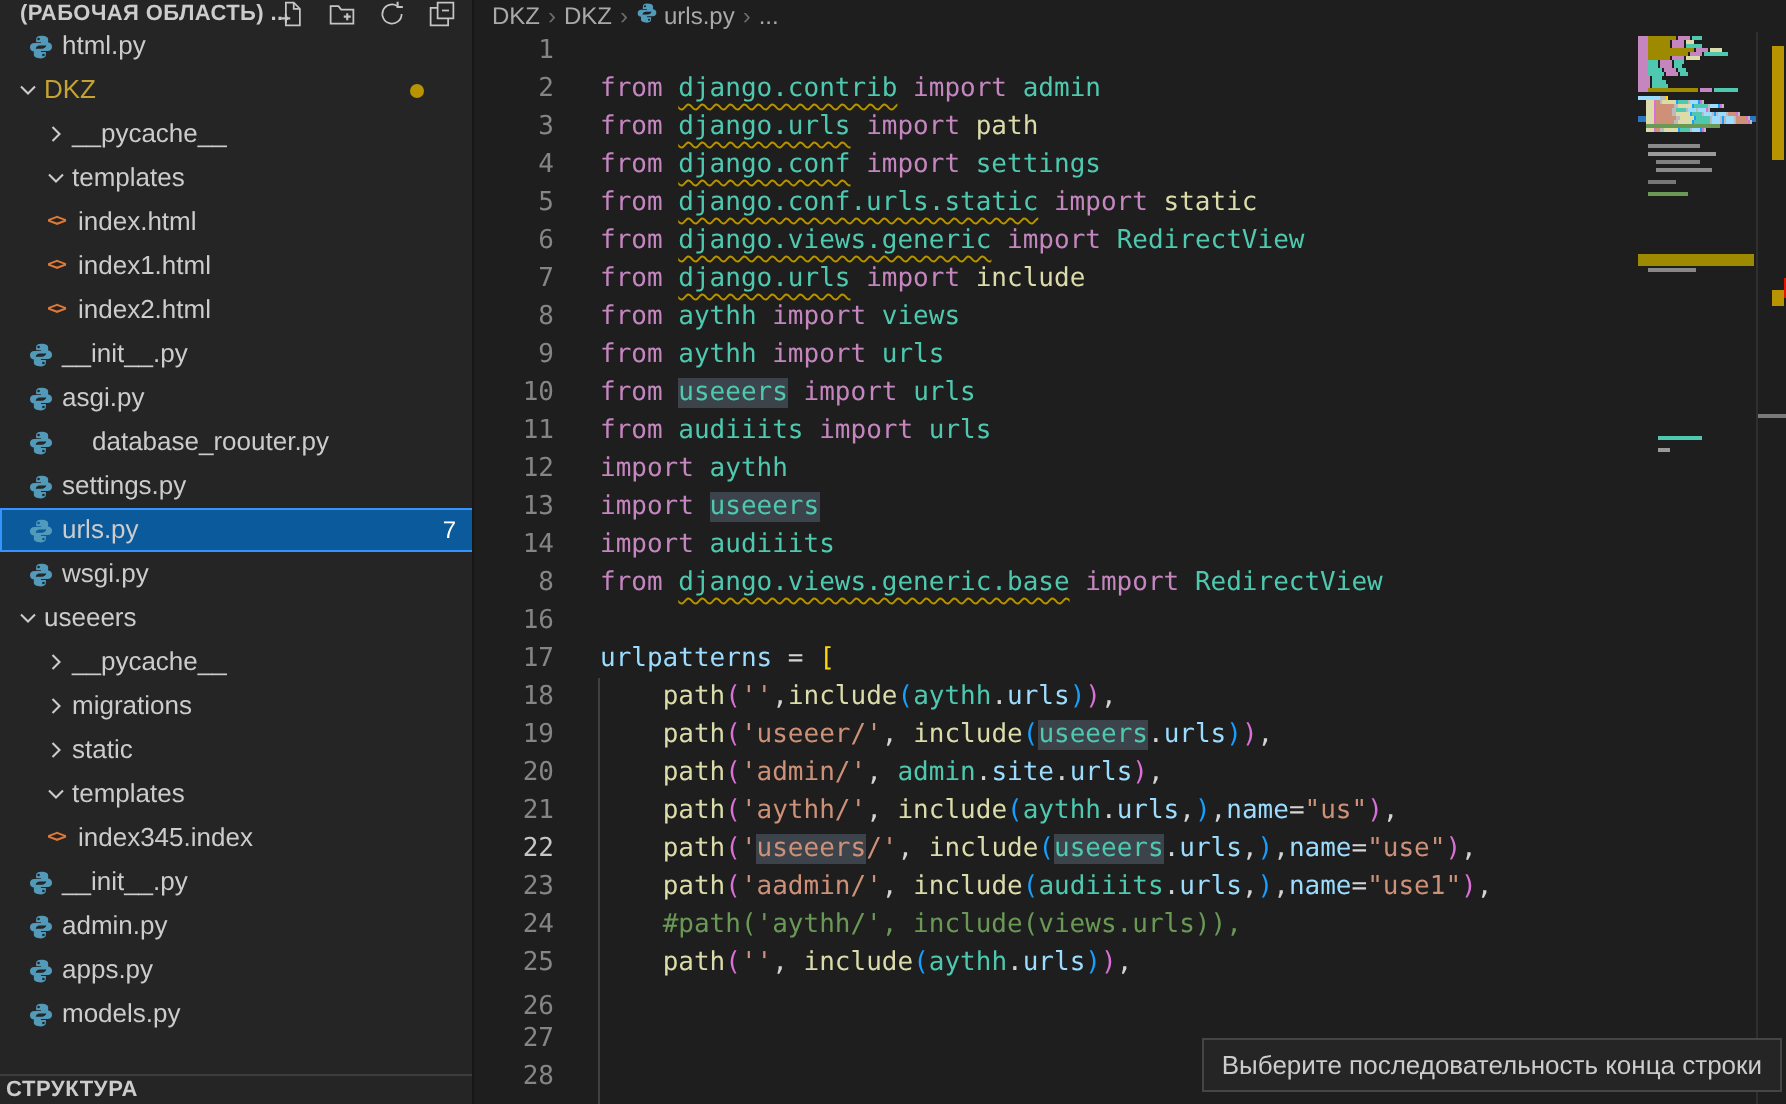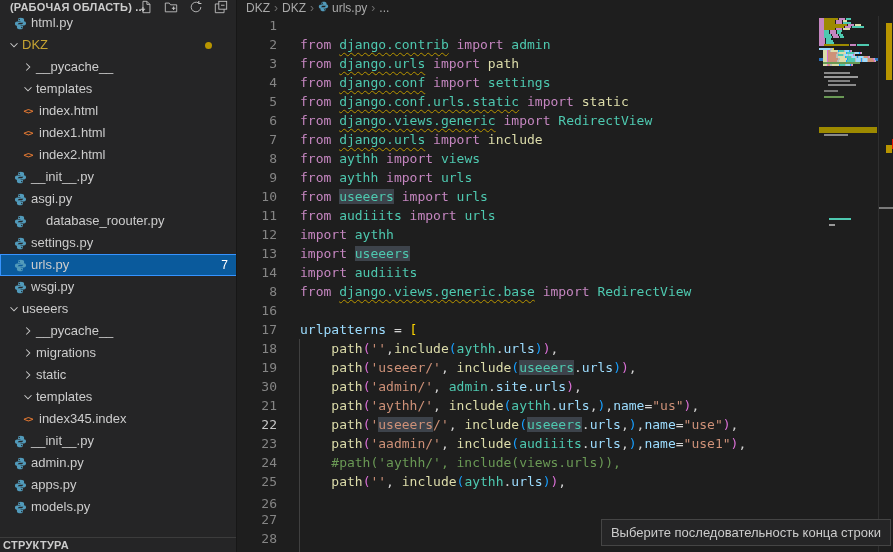--- a/index.html
+++ b/index.html
@@ -410,21 +410,21 @@
         </div>
         <div class="cline" style="top: 323px;">
           <span class="cnum">18</span>
           <span class="ctext"><span class="tok-p">    </span><span class="tok-f">path</span><span class="tok-b2">(</span><span class="tok-s">''</span><span class="tok-p">,</span><span class="tok-f">include</span><span class="tok-b3">(</span><span class="tok-m">aythh</span><span class="tok-p">.</span><span class="tok-v">urls</span><span class="tok-b3">)</span><span class="tok-b2">)</span><span class="tok-p">,</span></span>
         </div>
         <div class="cline" style="top: 342px;">
           <span class="cnum">19</span>
           <span class="ctext"><span class="tok-p">    </span><span class="tok-f">path</span><span class="tok-b2">(</span><span class="tok-s">'useeer/'</span><span class="tok-p">, </span><span class="tok-f">include</span><span class="tok-b3">(</span><span class="tok-m tok-h">useeers</span><span class="tok-p">.</span><span class="tok-v">urls</span><span class="tok-b3">)</span><span class="tok-b2">)</span><span class="tok-p">,</span></span>
         </div>
         <div class="cline" style="top: 361px;">
-          <span class="cnum">30</span>
+          <span class="cnum">20</span>
           <span class="ctext"><span class="tok-p">    </span><span class="tok-f">path</span><span class="tok-b2">(</span><span class="tok-s">'admin/'</span><span class="tok-p">, </span><span class="tok-m">admin</span><span class="tok-p">.</span><span class="tok-v">site</span><span class="tok-p">.</span><span class="tok-v">urls</span><span class="tok-b2">)</span><span class="tok-p">,</span></span>
         </div>
         <div class="cline" style="top: 380px;">
           <span class="cnum">21</span>
           <span class="ctext"><span class="tok-p">    </span><span class="tok-f">path</span><span class="tok-b2">(</span><span class="tok-s">'aythh/'</span><span class="tok-p">, </span><span class="tok-f">include</span><span class="tok-b3">(</span><span class="tok-m">aythh</span><span class="tok-p">.</span><span class="tok-v">urls</span><span class="tok-p">,</span><span class="tok-b3">)</span><span class="tok-p">,</span><span class="tok-v">name</span><span class="tok-p">=</span><span class="tok-s">"us"</span><span class="tok-b2">)</span><span class="tok-p">,</span></span>
         </div>
         <div class="cline" style="top: 399px;">
           <span class="cnum cur">22</span>
           <span class="ctext"><span class="tok-p">    </span><span class="tok-f">path</span><span class="tok-b2">(</span><span class="tok-s">'</span><span class="tok-s tok-h">useeers</span><span class="tok-s">/'</span><span class="tok-p">, </span><span class="tok-f">include</span><span class="tok-b3">(</span><span class="tok-m tok-h">useeers</span><span class="tok-p">.</span><span class="tok-v">urls</span><span class="tok-p">,</span><span class="tok-b3">)</span><span class="tok-p">,</span><span class="tok-v">name</span><span class="tok-p">=</span><span class="tok-s">"use"</span><span class="tok-b2">)</span><span class="tok-p">,</span></span>
         </div>

